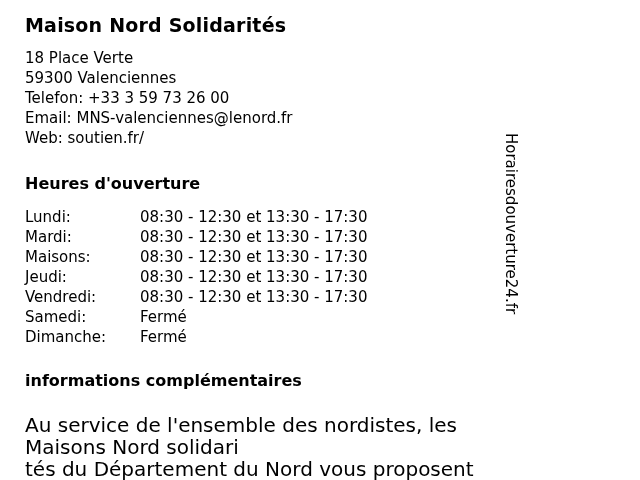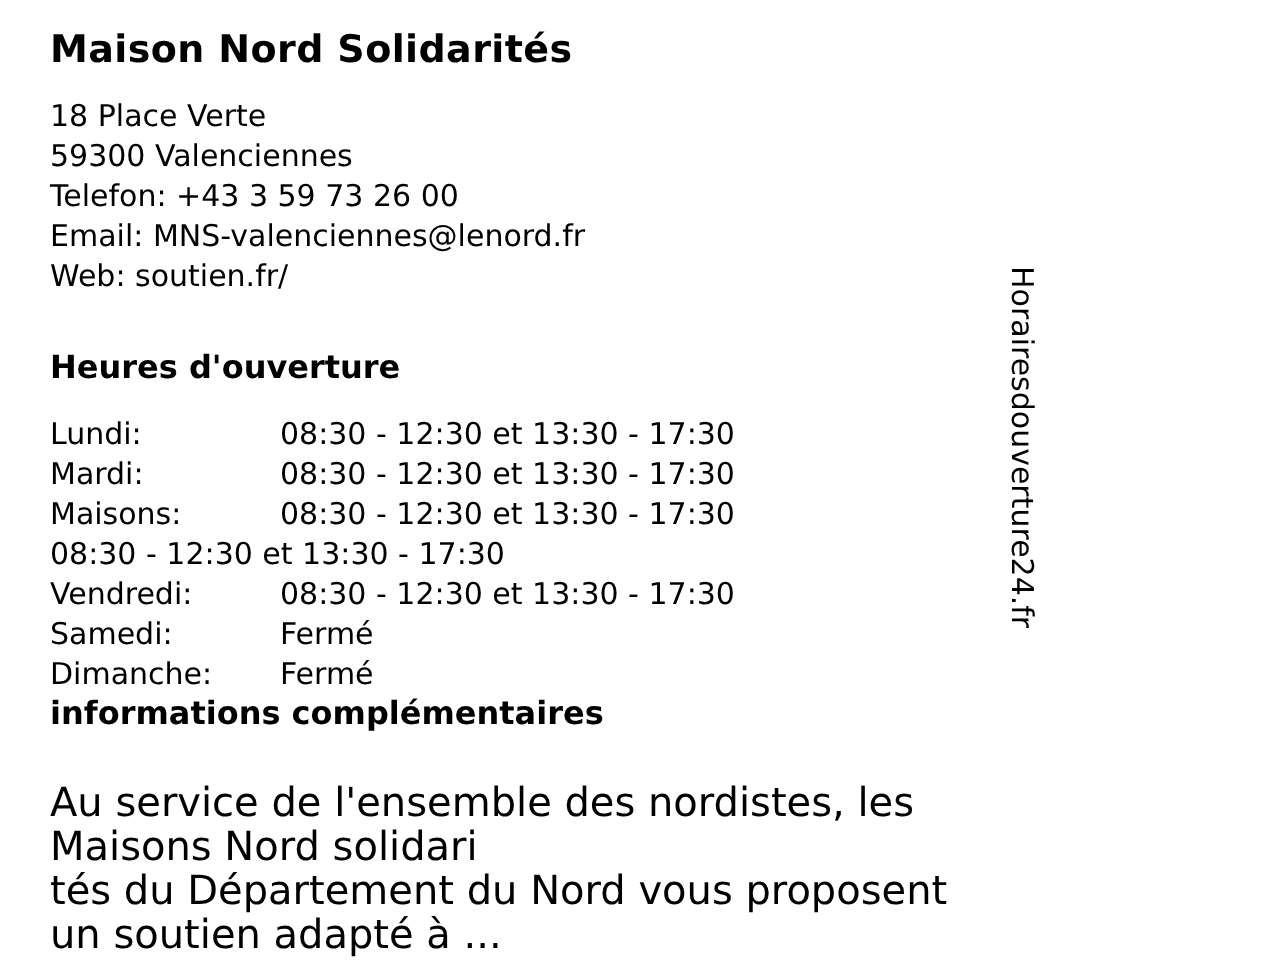--- a/index.html
+++ b/index.html
@@ -31,20 +31,21 @@
   }
   .contact-block {
     margin-bottom: 26px;
   }
   .section-title {
     font-size: 16px;
     font-weight: bold;
     margin: 0 0 14px 0;
   }
   .hours-table {
+    margin-bottom: 24px;
   }
   .hours-row {
     display: flex;
     font-size: 15px;
     line-height: 20px;
   }
   .hours-day {
     width: 115px;
     flex: 0 0 115px;
   }
@@ -68,41 +69,42 @@
 </head>
 <body>
 
 <div class="page">
 
   <h1 class="biz-name">Maison Nord Solidarités</h1>
 
   <div class="contact-block">
     <div class="contact-line">18 Place Verte</div>
     <div class="contact-line">59300 Valenciennes</div>
-    <div class="contact-line">Telefon: +43 3 59 73 26 00</div>
+    <div class="contact-line">Telefon: +33 3 59 73 26 00</div>
     <div class="contact-line">Email: MNS-valenciennes@lenord.fr</div>
     <div class="contact-line">Web: soutien.fr/</div>
   </div>
 
   <div class="section-title">Heures d'ouverture</div>
 
   <div class="hours-table">
     <div class="hours-row">
       <span class="hours-day">Lundi:</span>
       <span class="hours-time">08:30 - 12:30 et 13:30 - 17:30</span>
     </div>
     <div class="hours-row">
       <span class="hours-day">Mardi:</span>
       <span class="hours-time">08:30 - 12:30 et 13:30 - 17:30</span>
     </div>
     <div class="hours-row">
       <span class="hours-day">Maisons:</span>
       <span class="hours-time">08:30 - 12:30 et 13:30 - 17:30</span>
     </div>
     <div class="hours-row">
+      <span class="hours-day">Jeudi:</span>
       <span class="hours-time">08:30 - 12:30 et 13:30 - 17:30</span>
     </div>
     <div class="hours-row">
       <span class="hours-day">Vendredi:</span>
       <span class="hours-time">08:30 - 12:30 et 13:30 - 17:30</span>
     </div>
     <div class="hours-row">
       <span class="hours-day">Samedi:</span>
       <span class="hours-time">Fermé</span>
     </div>

